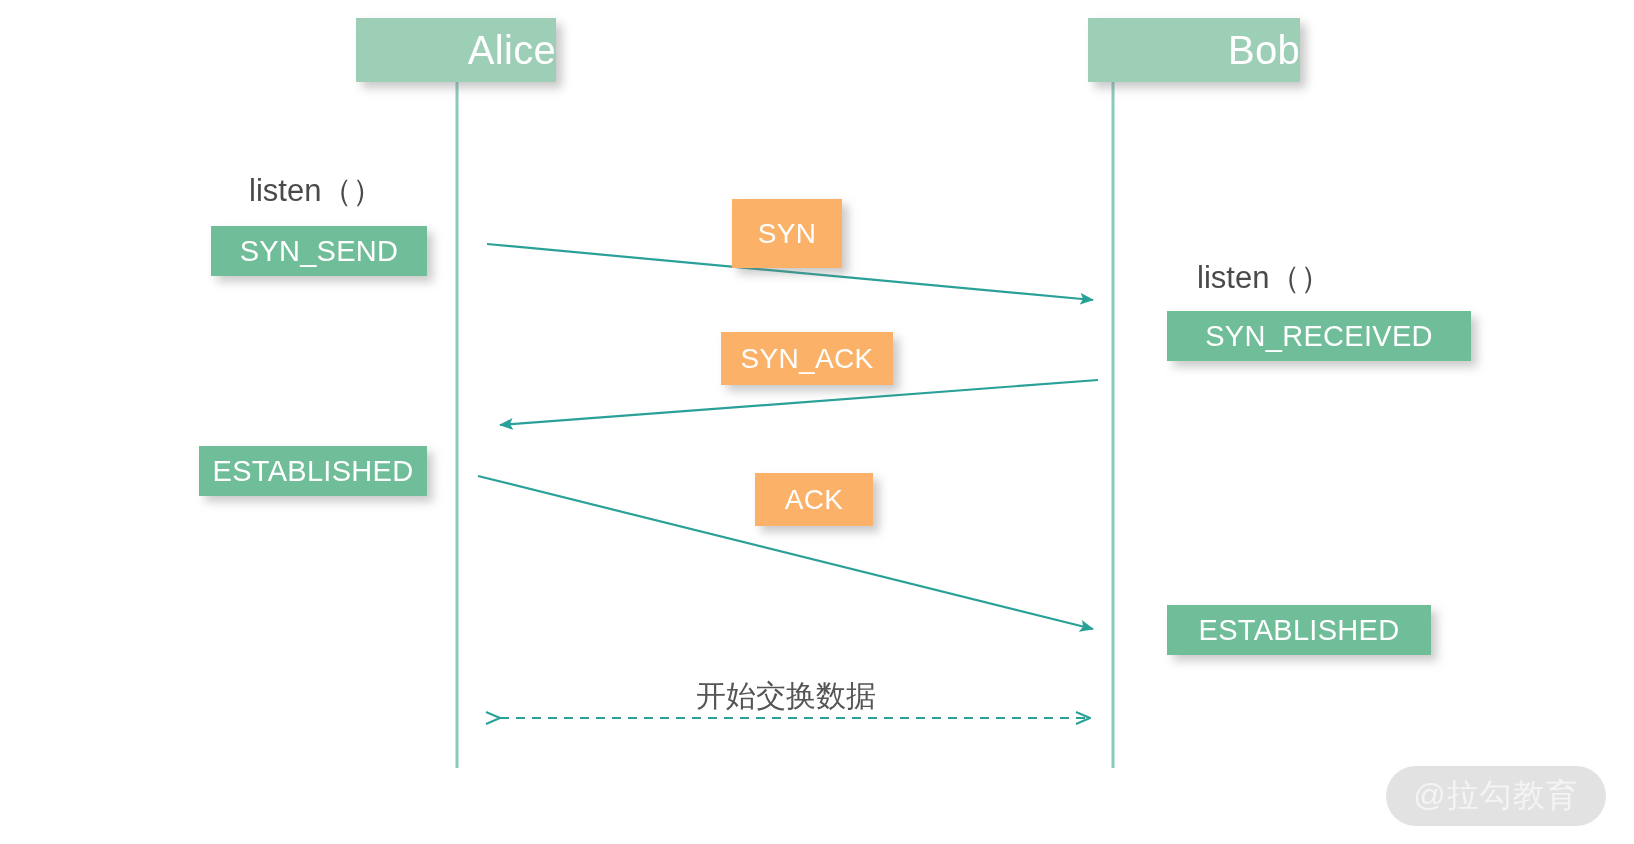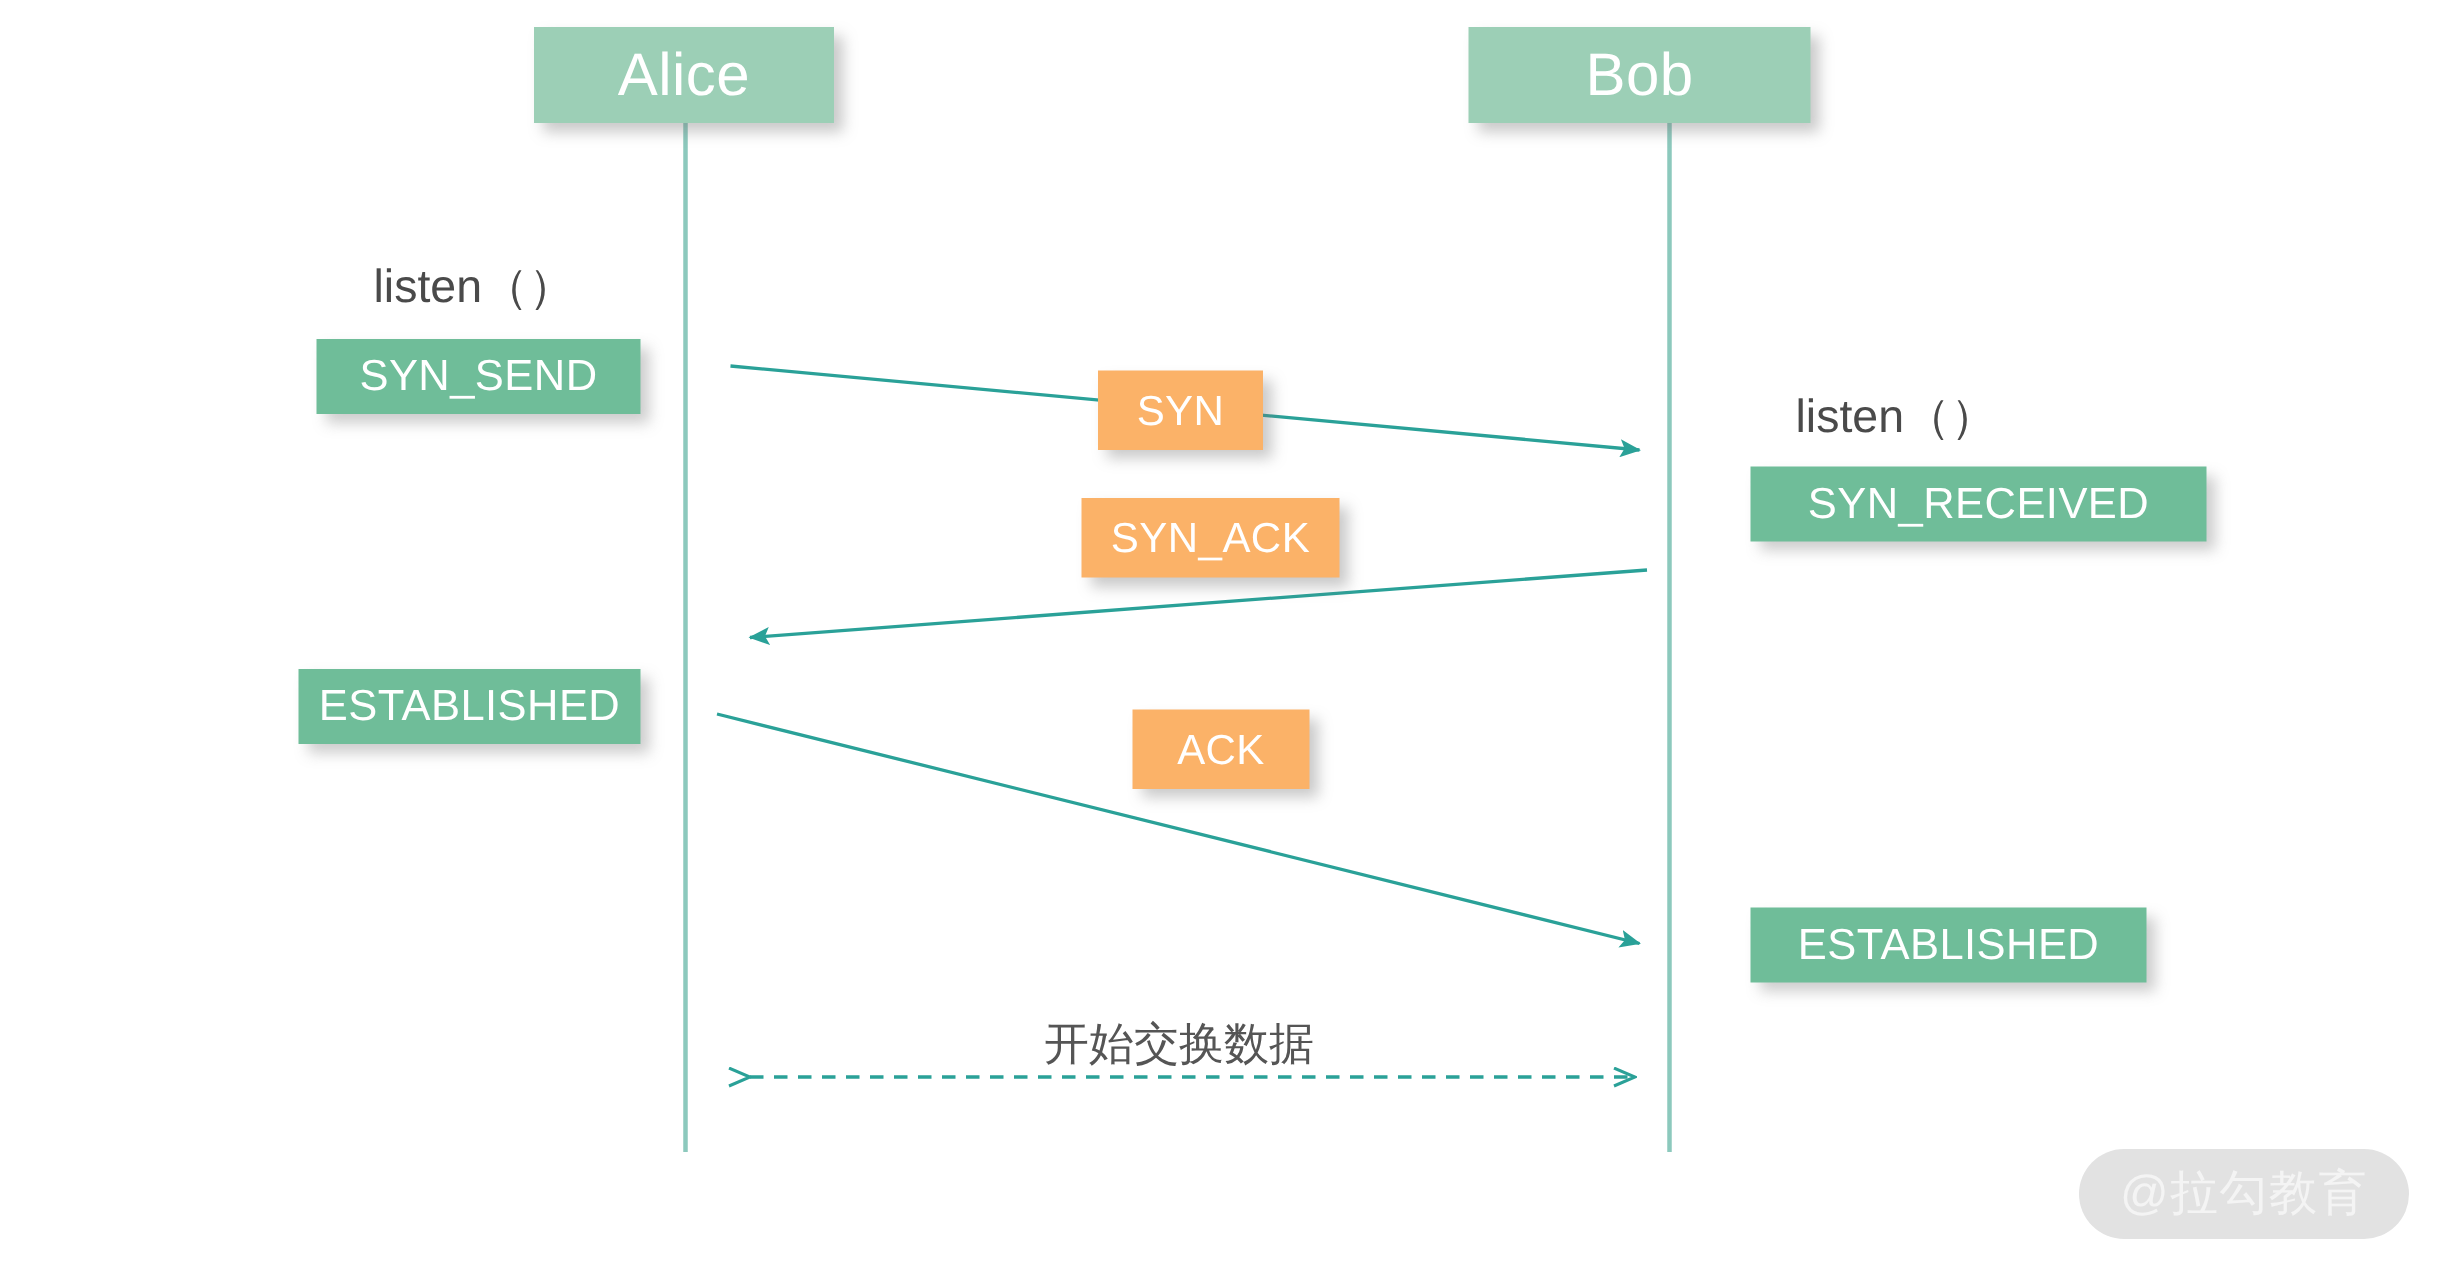--- a/index.html
+++ b/index.html
@@ -36,20 +36,21 @@
     justify-content: center;
     color: #ffffff;
     letter-spacing: 0.3px;
   }
   
   .participant {
     background: #9ccfb6;
     box-shadow: 6px 6px 9px rgba(120,120,120,0.40);
     font-size: 40px;
     font-weight: 400;
+    justify-content: flex-end;
   }
   
   .state-badge {
     background: #6fbd99;
     box-shadow: 6px 6px 9px rgba(120,120,120,0.38);
     font-size: 29px;
     font-weight: 400;
   }
   
   .msg-label {
@@ -117,21 +118,21 @@
 
     <line x1="478" y1="476" x2="1093" y2="629" stroke="#2aa198" stroke-width="2.2" marker-end="url(#arrow-right)"></line>
 
     <line x1="500" y1="718" x2="1090" y2="718" stroke="#2aa198" stroke-width="2.2" stroke-dasharray="9 7" marker-start="url(#chev-left)" marker-end="url(#chev-right)"></line>
   </svg>
 
   <div class="lbl participant" style="left:356px; top:18px; width:200px; height:64px;">
     <span>Alice</span>
   </div>
 
-  <div class="lbl participant" style="left:979px; top:18px; width:228px; height:64px;">
+  <div class="lbl participant" style="left:1088px; top:18px; width:212px; height:64px;">
     <span>Bob</span>
   </div>
 
   <div class="call-text" style="left:249px; top:170px;">listen（）</div>
 
   <div class="lbl state-badge" style="left:211px; top:226px; width:216px; height:50px;">
     <span>SYN_SEND</span>
   </div>
 
   <div class="lbl state-badge" style="left:199px; top:446px; width:228px; height:50px;">
@@ -141,21 +142,21 @@
   <div class="call-text" style="left:1197px; top:257px;">listen（）</div>
 
   <div class="lbl state-badge" style="left:1167px; top:311px; width:304px; height:50px;">
     <span>SYN_RECEIVED</span>
   </div>
 
   <div class="lbl state-badge" style="left:1167px; top:605px; width:264px; height:50px;">
     <span>ESTABLISHED</span>
   </div>
 
-  <div class="lbl msg-label" style="left:732px; top:199px; width:110px; height:53px;margin-top:48px;">
+  <div class="lbl msg-label" style="left:732px; top:199px; width:110px; height:69px;">
     <span>SYN</span>
   </div>
 
   <div class="lbl msg-label" style="left:755px; top:473px; width:118px; height:53px;">
     <span>ACK</span>
   </div>
 
   <div class="lbl msg-label" style="left:721px; top:332px; width:172px; height:53px;">
     <span>SYN_ACK</span>
   </div>

